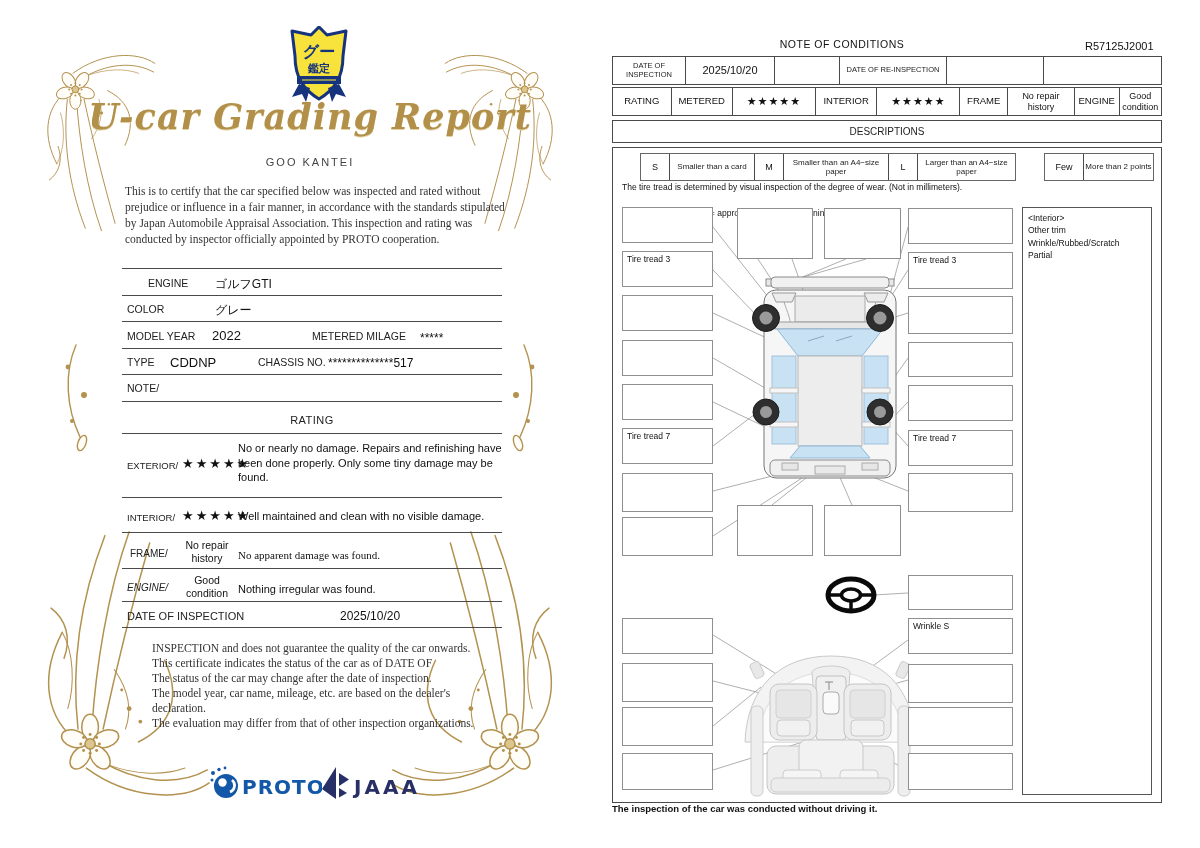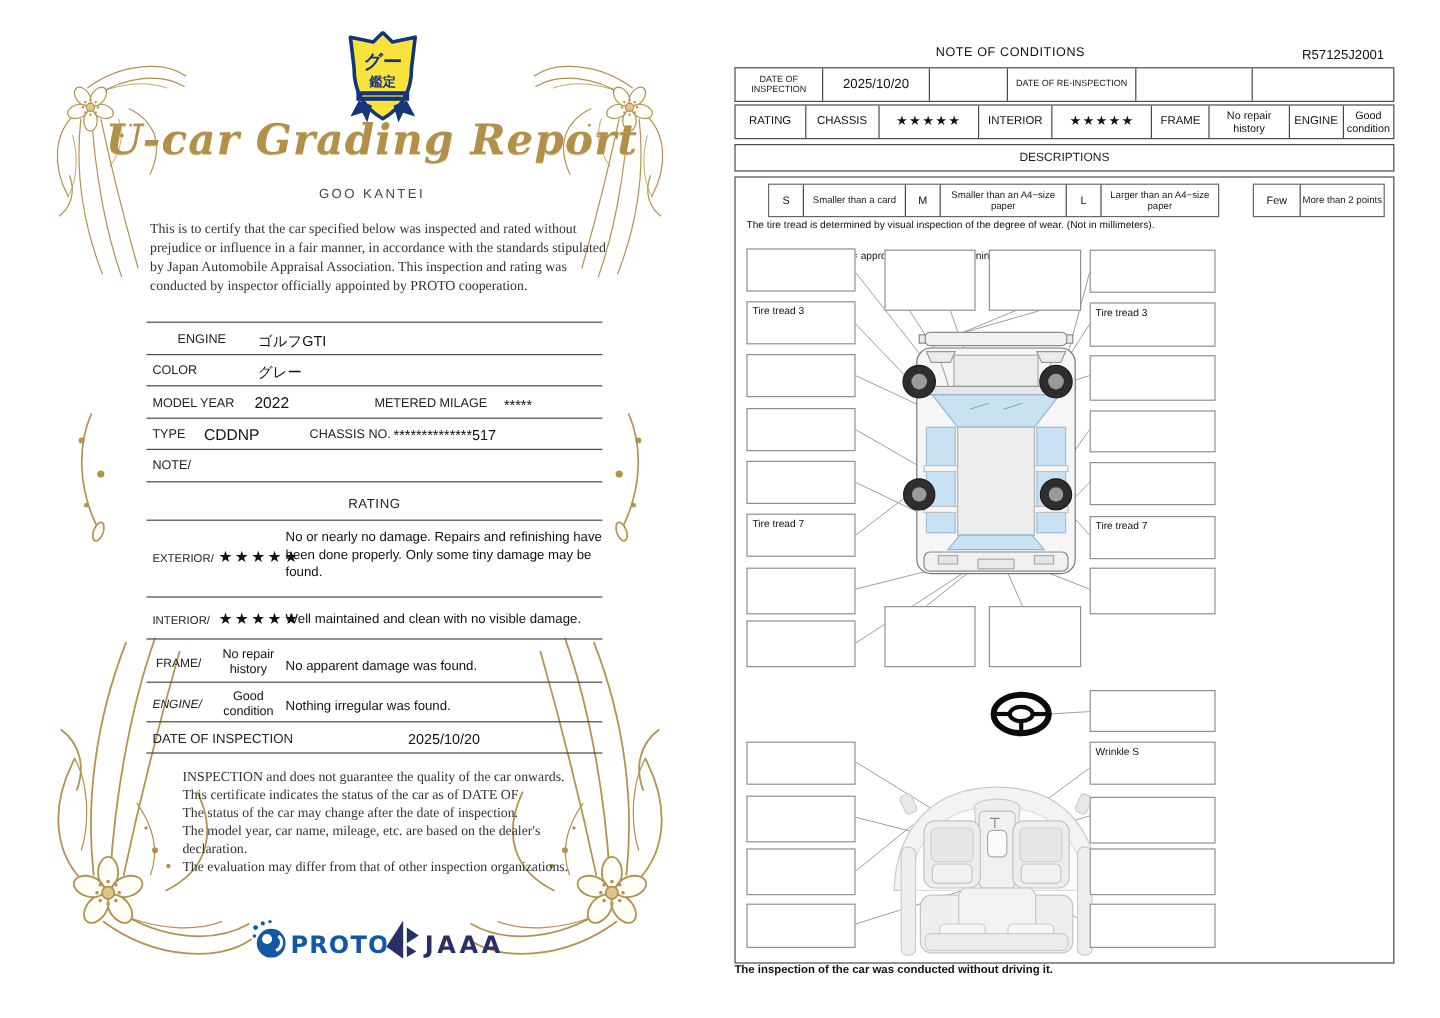--- a/index.html
+++ b/index.html
@@ -137,21 +137,21 @@
   <span class="abs rate-lbl" style="left:127px;top:460px;">EXTERIOR/</span>
   <span class="abs stars" style="left:182px;top:456px;">★★★★★</span>
   <div class="abs rate-txt" style="left:238px;top:441px;width:264px;">No or nearly no damage. Repairs and refinishing have been done properly. Only some tiny damage may be found.</div>
   <div class="hline" style="left:122px;top:497px;width:380px;"></div>
   <span class="abs rate-lbl" style="left:127px;top:512px;">INTERIOR/</span>
   <span class="abs stars" style="left:182px;top:508px;">★★★★★</span>
   <div class="abs rate-txt" style="left:238px;top:509px;width:264px;">Well maintained and clean with no visible damage.</div>
   <div class="hline" style="left:122px;top:532px;width:380px;"></div>
   <span class="abs rate-lbl" style="left:130px;top:548px;font-size:10px;">FRAME/</span>
   <div class="abs rate-val" style="left:176px;top:539px;width:62px;">No repair history</div>
-  <div class="abs rate-txt" style="left:238px;top:548px;width:264px;">No apparent damage was found.</div>
+  <div class="abs rate-txt" style="left:238px;top:548px;width:264px;font-family:Liberation Serif, serif;">No apparent damage was found.</div>
   <div class="hline" style="left:122px;top:568px;width:380px;"></div>
   <span class="abs rate-lbl" style="left:127px;top:582px;font-size:10px;font-style:italic;">ENGINE/</span>
   <div class="abs rate-val" style="left:176px;top:574px;width:62px;">Good condition</div>
   <div class="abs rate-txt" style="left:238px;top:582px;width:264px;">Nothing irregular was found.</div>
   <div class="hline" style="left:122px;top:601px;width:380px;"></div>
   <span class="abs spec-lbl" style="left:127px;top:610px;font-size:11px;">DATE OF INSPECTION</span>
   <span class="abs spec-val" style="left:340px;top:609px;">2025/10/20</span>
   <div class="hline" style="left:122px;top:627px;width:380px;"></div>
 
   <div class="abs serif disc" style="left:152px;top:641px;width:345px;">
@@ -187,21 +187,21 @@
     <div class="c tiny" style="width:72px;">DATE OF INSPECTION</div>
     <div class="c val" style="width:88px;">2025/10/20</div>
     <div class="c" style="width:64px;"></div>
     <div class="c tiny" style="width:106px;">DATE OF RE-INSPECTION</div>
     <div class="c val" style="width:96px;"></div>
     <div class="c" style="flex:1;"></div>
   </div>
 
   <div class="tbl" style="left:612px;top:87px;width:548px;height:27px;">
     <div class="c small" style="width:10.5%;font-size:9.5px;">RATING</div>
-    <div class="c small" style="width:11%;font-size:9.5px;">CHASSIS</div>
+    <div class="c small" style="width:11%;font-size:9.5px;">METERED</div>
     <div class="c star" style="width:15%;">★★★★★</div>
     <div class="c small" style="width:11%;font-size:9.5px;">INTERIOR</div>
     <div class="c star" style="width:15%;">★★★★★</div>
     <div class="c small" style="width:8.5%;font-size:9.5px;">FRAME</div>
     <div class="c small" style="width:12%;">No repair history</div>
     <div class="c small" style="width:8%;font-size:9.5px;">ENGINE</div>
     <div class="c small" style="flex:1;">Good condition</div>
   </div>
 
   <div class="tbl" style="left:612px;top:120px;width:548px;height:21px;">
@@ -357,16 +357,23 @@
   <div class="box" style="left:908px;top:342px;width:105px;height:35px;"></div>
   <div class="box" style="left:908px;top:385px;width:105px;height:36px;"></div>
   <div class="box" style="left:908px;top:430px;width:105px;height:36px;">Tire tread 7</div>
   <div class="box" style="left:908px;top:473px;width:105px;height:39px;"></div>
   <div class="box" style="left:908px;top:575px;width:105px;height:35px;"></div>
   <div class="box" style="left:908px;top:618px;width:105px;height:36px;">Wrinkle S</div>
   <div class="box" style="left:908px;top:664px;width:105px;height:39px;"></div>
   <div class="box" style="left:908px;top:707px;width:105px;height:39px;"></div>
   <div class="box" style="left:908px;top:753px;width:105px;height:37px;"></div>
 
+  <div class="abs" style="left:1022px;top:207px;width:130px;height:588px;border:1px solid #555;background:#fff;
+              box-sizing:border-box;padding:4px 5px;font-size:8.5px;line-height:1.45;color:#111;">
+    <div>&lt;Interior&gt;</div>
+    <div>Other trim</div>
+    <div>Wrinkle/Rubbed/Scratch</div>
+    <div>Partial</div>
+  </div>
 
   <div class="abs" style="left:612px;top:803px;font-size:9.5px;font-weight:600;color:#111;">The inspection of the car was conducted without driving it.</div>
 
 </div>
 
 </body></html>

